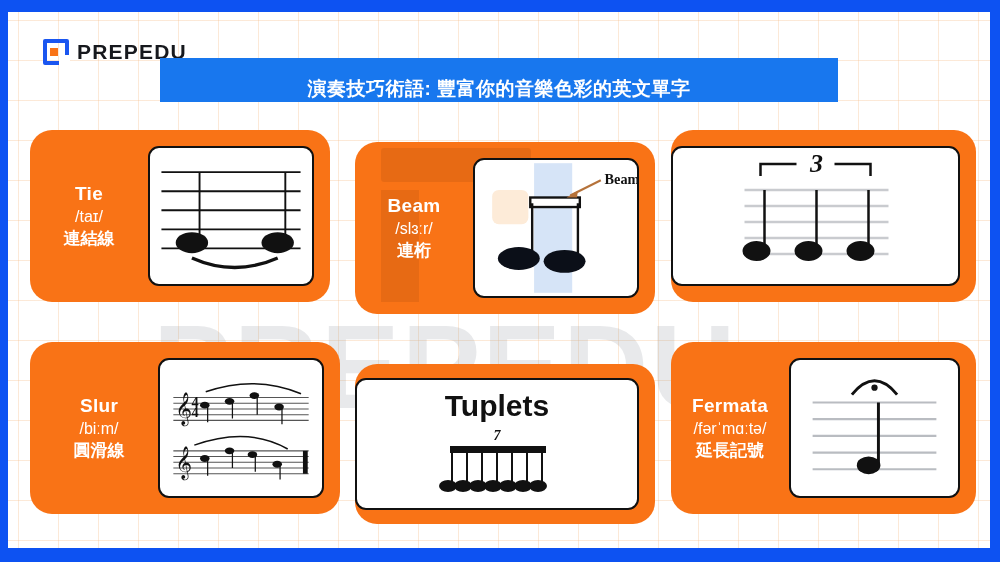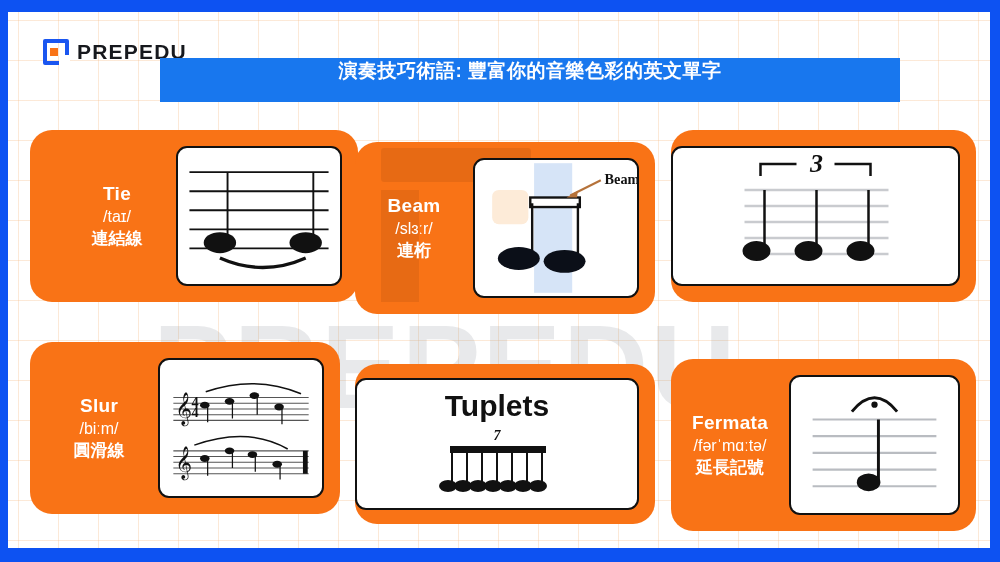--- a/index.html
+++ b/index.html
@@ -33,22 +33,22 @@
 
   
   #logo{position:absolute;left:35px;top:27px;display:flex;align-items:center;gap:8px;}
   #logo .mark{position:relative;width:26px;height:26px;}
   #logo .mark .outer{position:absolute;inset:0;border:4px solid #1a56f0;border-radius:2px;}
   #logo .mark .inner{position:absolute;left:7px;top:9px;width:8px;height:8px;background:#f97316;}
   #logo .mark .cut{position:absolute;right:-1px;bottom:-1px;width:11px;height:11px;background:#ffffff;}
   #logo .wordmark{font-size:21px;font-weight:800;letter-spacing:1.2px;color:#16181d;}
 
   #titlebar{
-    position:absolute;left:152px;top:46px;width:740px;height:44px;
-    background:#1877ee;display:flex;align-items:flex-start;justify-content:center;
+    position:absolute;left:152px;top:46px;width:678px;height:44px;
+    background:#1877ee;display:flex;align-items:flex-end;justify-content:center;
   }
   #titlebar .t{color:#fff;font-size:19px;font-weight:700;letter-spacing:.5px;}
 
   
   .card{
     position:absolute;background:#f97316;border-radius:22px;
     display:flex;align-items:center;
   }
   .card .txt{
     width:118px;flex:0 0 118px;text-align:center;color:#ffffff;
@@ -81,21 +81,21 @@
           <span class="inner"></span>
           <span class="cut"></span>
       </span>
       <span class="wordmark">PREPEDU</span>
     </div>
 
     <div id="titlebar">
       <span class="t">演奏技巧術語: 豐富你的音樂色彩的英文單字</span>
     </div>
 
-    <div class="card" style="left:22px;top:118px;width:300px;height:172px;padding-left:28px;">
+    <div class="card" style="left:22px;top:118px;width:300px;height:172px;">
       <div class="txt">
         <div class="en">Tie</div>
         <div class="ipa">/taɪ/</div>
         <div class="zh">連結線</div>
       </div>
       <div class="pic">
         <svg viewBox="0 0 170 136" width="100%" height="100%">
           <g stroke="#111" stroke-width="2">
             <line x1="12" y1="22" x2="158" y2="22"></line>
             <line x1="12" y1="42" x2="158" y2="42"></line>
@@ -239,21 +239,21 @@
             <ellipse cx="66" cy="106" rx="9" ry="6"></ellipse>
               <ellipse cx="81" cy="106" rx="9" ry="6"></ellipse>
             <ellipse cx="96" cy="106" rx="9" ry="6"></ellipse>
               <ellipse cx="111" cy="106" rx="9" ry="6"></ellipse>
             <ellipse cx="126" cy="106" rx="9" ry="6"></ellipse>
           </g>
         </svg>
       </div>
     </div>
 
-    <div class="card" style="left:663px;top:330px;width:305px;height:172px;margin-top:17px;">
+    <div class="card" style="left:663px;top:330px;width:305px;height:172px;">
       <div class="txt">
         <div class="en">Fermata</div>
         <div class="ipa">/fərˈmɑːtə/</div>
         <div class="zh">延長記號</div>
       </div>
       <div class="pic">
         <svg viewBox="0 0 170 136" width="100%" height="100%">
           <path d="M62,34 Q85,6 108,34" stroke="#111" stroke-width="3" fill="none"></path>
           <circle cx="85" cy="27" r="3.2" fill="#111"></circle>
           <g stroke="#b9bcc1" stroke-width="2.2">

